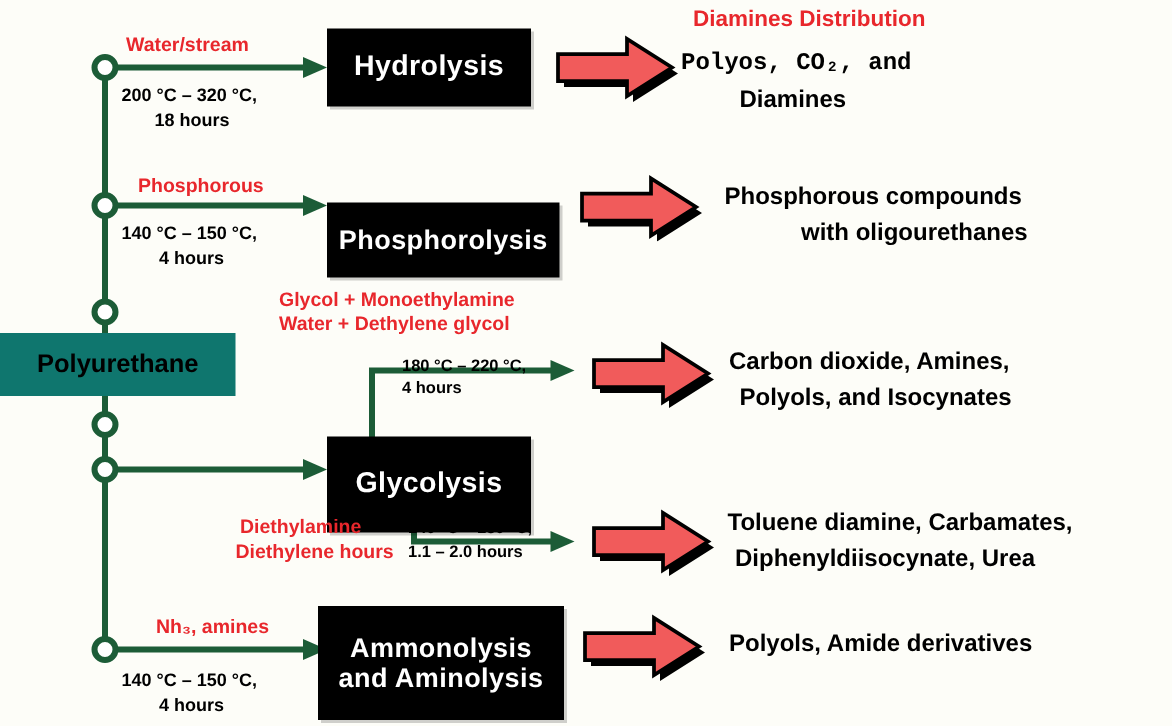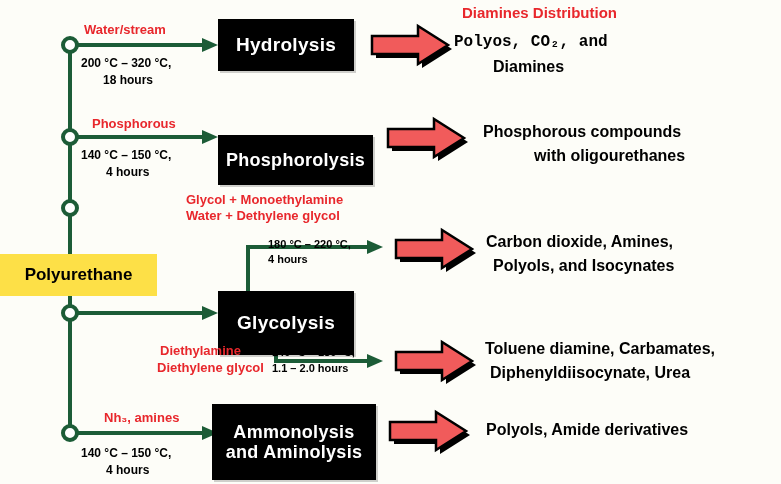--- a/index.html
+++ b/index.html
@@ -20,28 +20,27 @@
     font-weight:bold;
     display:flex;
     align-items:center;
     justify-content:center;
     letter-spacing:.3px;
     line-height:1.12;
     box-shadow:2px 2px 0 rgba(0,0,0,.18);
   }
   .source{
     position:absolute;
-    background:#fde047;
+    background:#0f766e;
     color:#000000;
     font-weight:bold;
     display:flex;
     align-items:center;
     justify-content:center;
     text-align:center;
-    margin-top:32px;
   }
   .red{
     position:absolute;
     color:#e8272c;
     font-weight:bold;
     text-align:center;
     line-height:1.2;
     white-space:nowrap;
   }
   .black{
@@ -121,21 +120,21 @@
   </div>
 
   <div class="red" style="left:84px;top:22px;font-size:13px;">Water/stream</div>
 
   <div class="red" style="left:92px;top:116px;font-size:13px;">Phosphorous</div>
 
   <div class="red" style="left:186px;top:208px;font-size:13px;">Water + Dethylene glycol</div>
   <div class="red" style="left:186px;top:192px;font-size:13px;">Glycol + Monoethylamine</div>
 
   <div class="red" style="left:160px;top:343px;font-size:13px;">Diethylamine</div>
-  <div class="red" style="left:157px;top:360px;font-size:13px;">Diethylene glycol</div>
+  <div class="red" style="left:157px;top:360px;font-size:13px;">Diethylene hours</div>
 
   <div class="red" style="left:104px;top:410px;font-size:13px;">Nh₃, amines</div>
 
   <div class="black" style="left:81px;top:56px;font-size:12px;">200 °C – 320 °C,</div>
   <div class="black" style="left:103px;top:73px;font-size:12px;">18 hours</div>
 
   <div class="black" style="left:81px;top:148px;font-size:12px;">140 °C – 150 °C,</div>
   <div class="black" style="left:106px;top:165px;font-size:12px;">4 hours</div>
 
   <div class="black" style="left:268px;top:238px;font-size:11px;">180 °C – 220 °C,</div>

